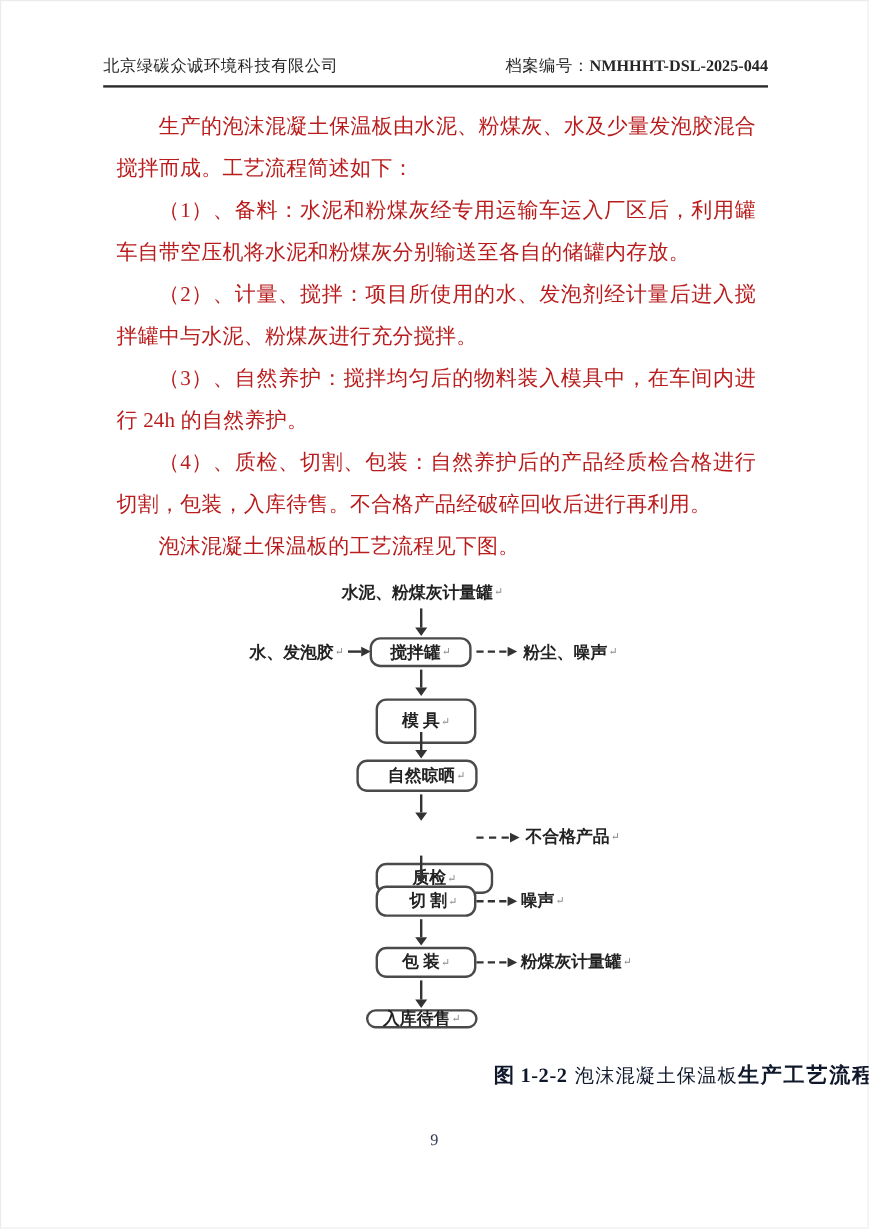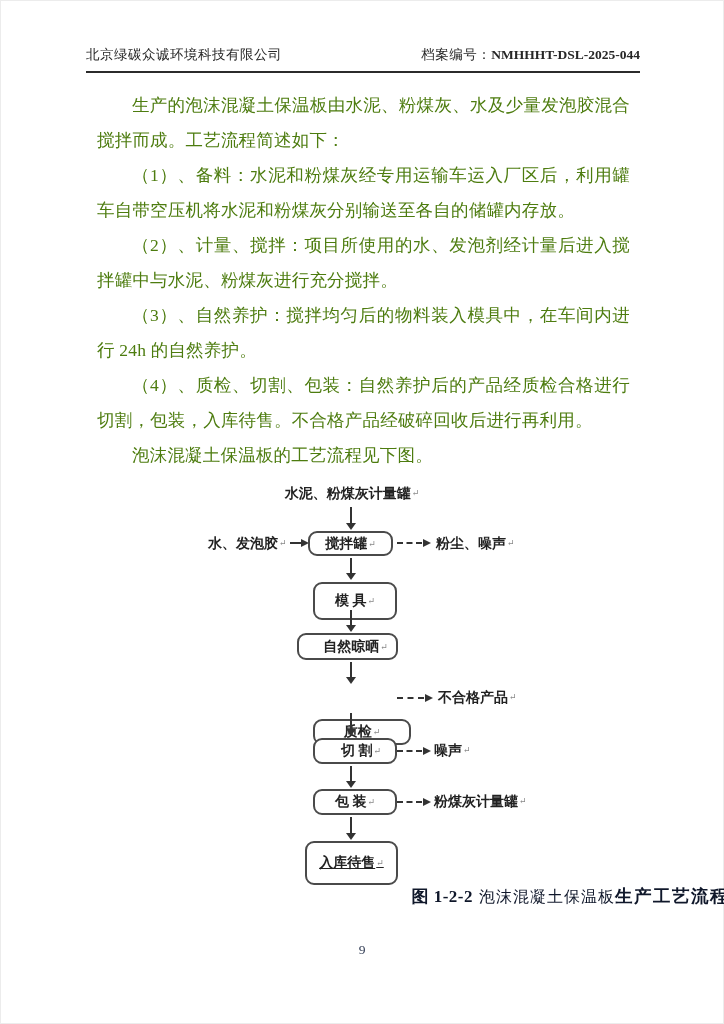--- a/index.html
+++ b/index.html
@@ -28,21 +28,21 @@
   .body-text {
     position:absolute; left:97px; top:88px; width:533px;
   }
   .body-text p {
     margin:0;
     text-indent:2em;
     text-align:justify;
     font-size:17.5px;
     line-height:35px;
     letter-spacing:0.2px;
-    color:#4d7c0f;
+    color:#b91c1c;
   }
   
   .fbox {
     position:absolute;
     border:2px solid #4a4a4a;
     border-radius:9px;
     background:#fff;
     display:flex; align-items:center; justify-content:center;
     font-size:14px; font-weight:600;
     color:#222;
@@ -166,21 +166,21 @@
 
   <div class="fbox" style="left:313px; top:789px; width:84px; height:26px;">
       <span>包 装</span>
       <span class="eol">↵</span>
     </div>
   <div class="d-arrow" style="left:397px; top:801px; width:25px;"></div>
   <div class="flabel" style="left:434px; top:791px;"><span>粉煤灰计量罐</span><span class="eol">↵</span></div>
 
   <div class="v-arrow" style="left:350px; top:817px; height:16px;"></div>
 
-  <div class="fbox" style="left:305px; top:841px; width:93px; height:44px;text-decoration:underline;">
+  <div class="fbox" style="left:305px; top:841px; width:93px; height:16px;">
       <span>入库待售</span>
       <span class="eol">↵</span>
     </div>
 
   <div class="caption">
     <span class="fig-no">图 1-2-2</span><span class="title-light">泡沫混凝土保温板</span><span class="title-bold">生产工艺流程图</span>
   </div>
 
   <div class="page-number">9</div>
 

